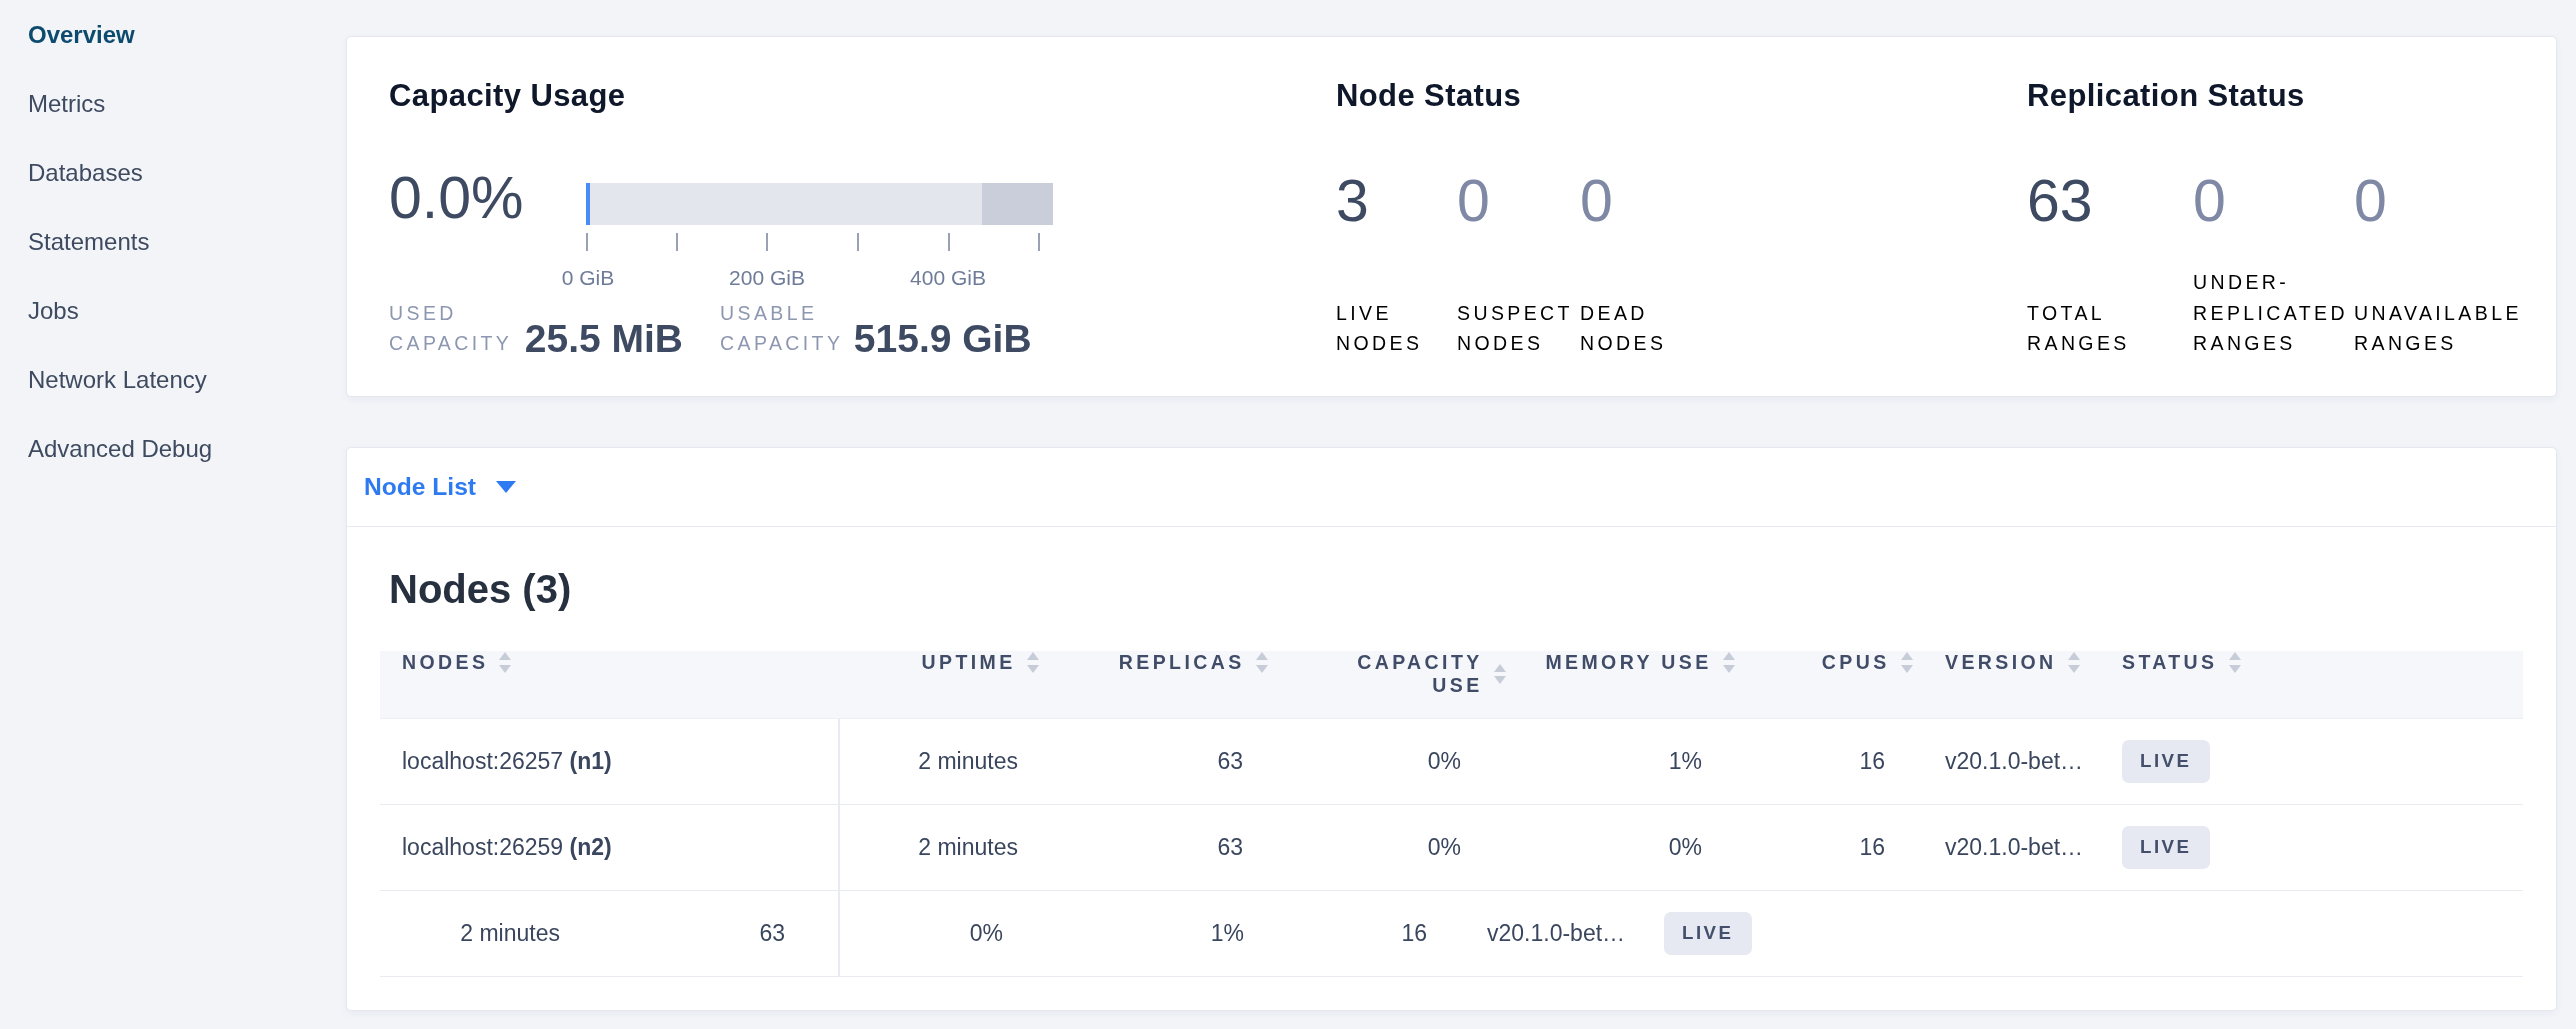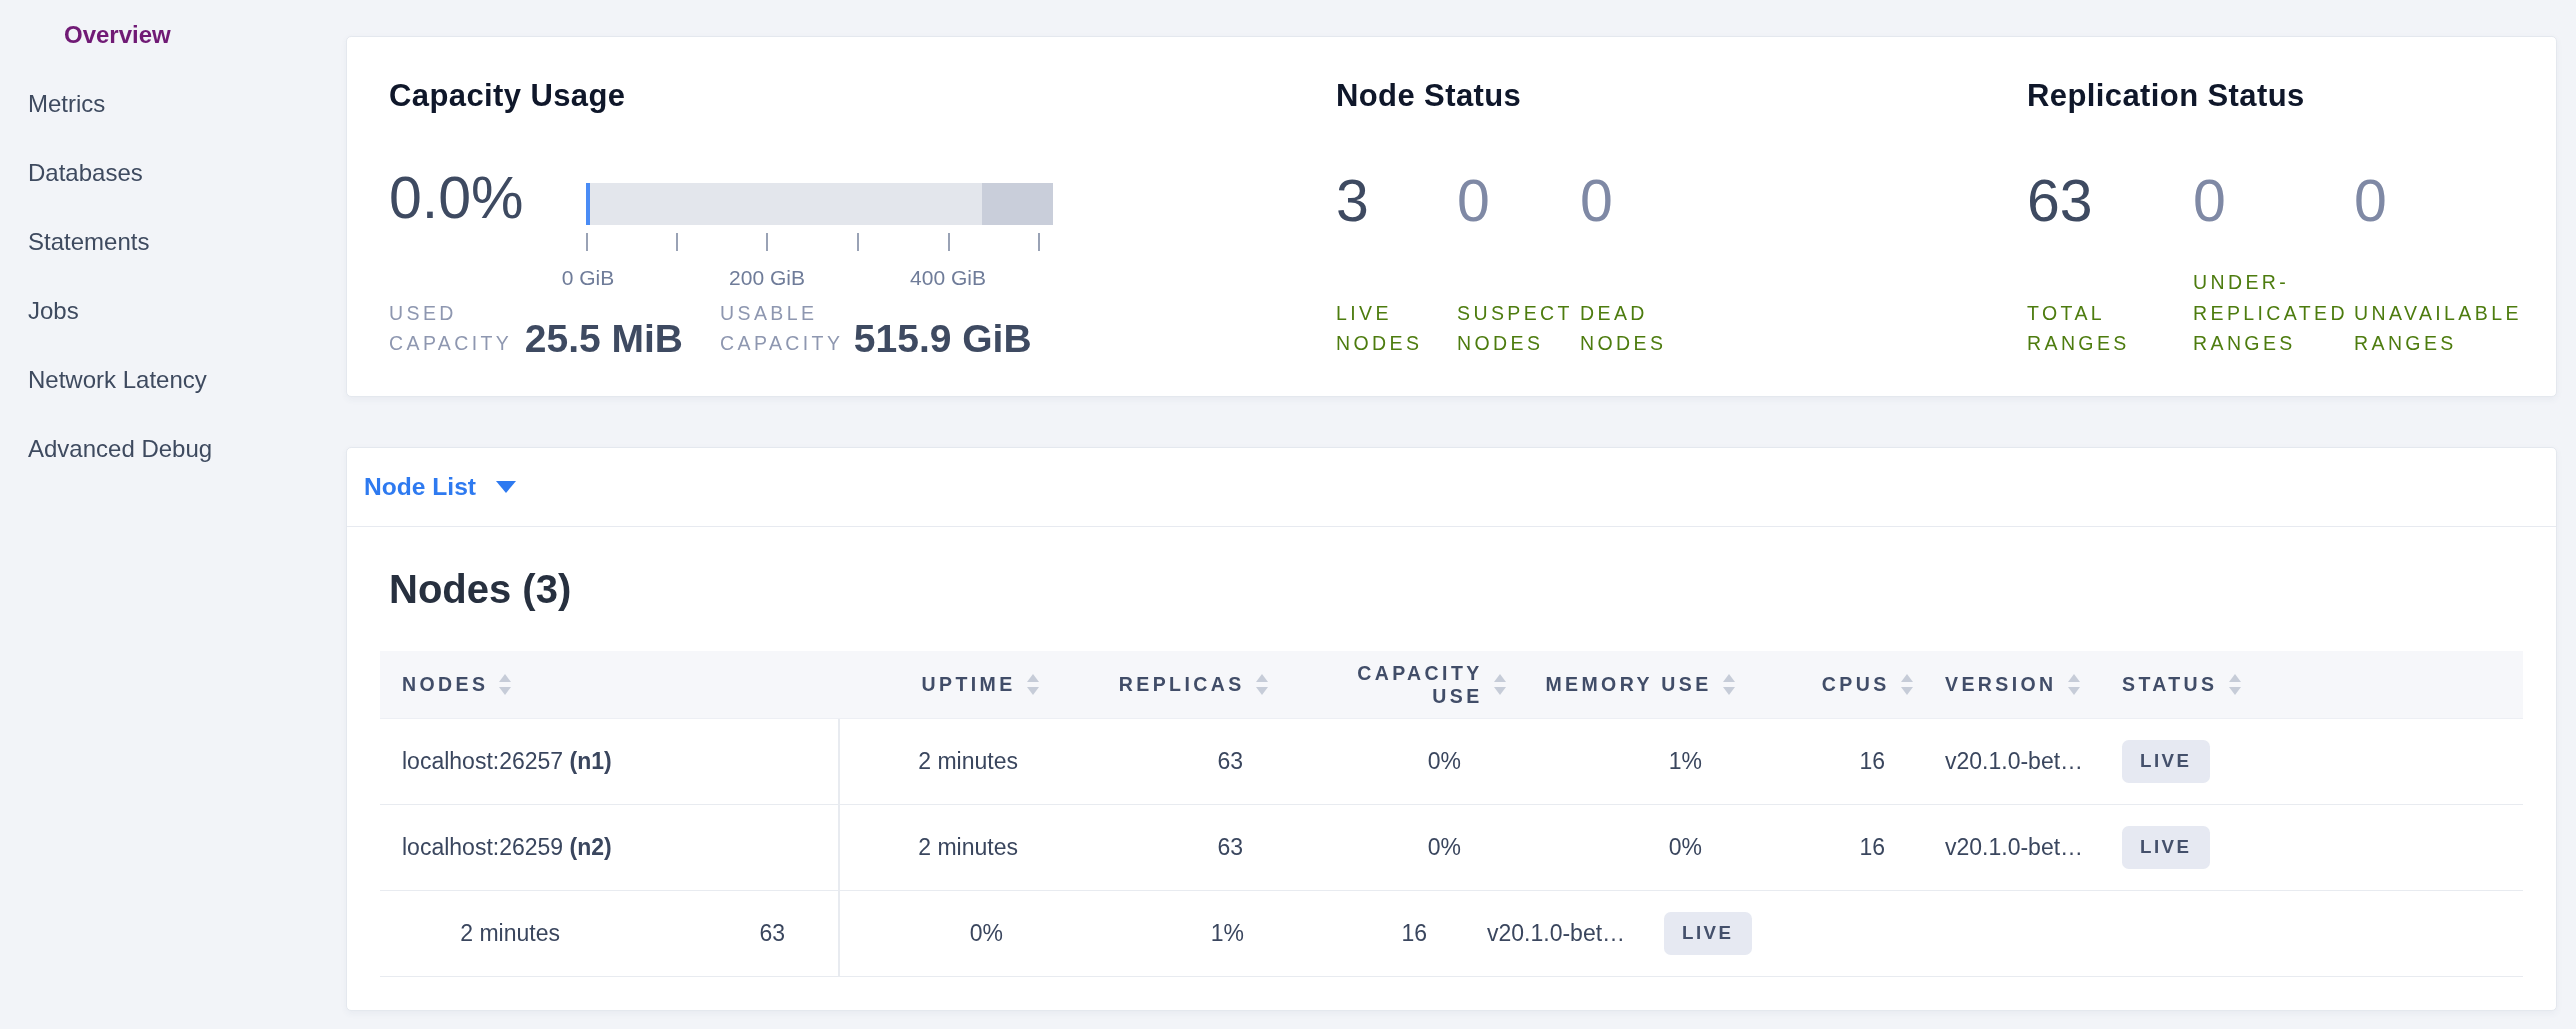--- a/index.html
+++ b/index.html
@@ -11,21 +11,21 @@
     color:#3b475f;
     overflow:hidden;
   }
 
   
   .sidebar { position:absolute; left:0; top:0; width:343px; padding-top:0; }
   .nav-item {
     height:69px; display:flex; align-items:center; padding-left:28px;
     font-size:24px; color:#3e4a5f; cursor:pointer;
   }
-  .nav-item.active { color:#701a75; font-weight:700;margin-left:36px; }
+  .nav-item.active { color:#0c4a6e; font-weight:700; }
 
   
   .card {
     position:absolute; left:346px; width:2211px;
     background:#ffffff; border:0.8px solid #e4e8ee; border-radius:5.1px;
     box-shadow:0 2.5px 6px rgba(60,80,110,0.05);
   }
   .card-summary { top:36px; height:361px; }
   .card-nodes   { top:447px; height:564px; }
 
@@ -35,21 +35,21 @@
   .sec-nodestatus  { left:989px; width:662px; }
   .sec-replication { left:1680px; width:509px; }
   .section-title { position:absolute; left:0; top:41px; font-size:31px; font-weight:700; color:#0f172a; letter-spacing:0.4px; }
 
   .stats { position:absolute; left:0; top:132px; display:flex; }
   .stat  { display:flex; flex-direction:column; }
   .stat .num { font-size:59px; line-height:1.1; height:96px; font-weight:500; color:#7f89a5; }
   .stat .num.emph { color:#3e4a61; }
   .stat .lbl {
     height:93px; display:flex; flex-direction:column; justify-content:flex-end;
-    font-size:19.5px; letter-spacing:3.4px; color:#4d7c0f; line-height:1.55;
+    font-size:19.5px; letter-spacing:3.4px; color:#000000; line-height:1.55;
     text-transform:uppercase; white-space:pre-line;
   }
   .w143{width:121px;} .w145{width:123px;} .w200{width:170px;}
   .w195{width:166px;} .w190{width:161px;} .w230{width:195px;}
   .lblw110{max-width:100px;} .lblw170{max-width:151px;} .lblw200{max-width:178px;}
 
   
   .cap-percent { position:absolute; left:0; top:127px; font-size:59px; font-weight:500; color:#3e4a61; }
   .bar-wrap { position:absolute; left:197px; top:146px; width:472px; }
   .cap-bar { position:relative; width:467px; height:42px; background:#e3e6ec; }
@@ -79,21 +79,21 @@
   .selector-label { color:#2e7af0; font-size:24.6px; font-weight:700; margin-right:20.4px; }
   .caret-down {
     width:0; height:0;
     border-left:10.2px solid transparent; border-right:10.2px solid transparent;
     border-top:12px solid #2e7af0;
   }
   .nodes-heading { position:absolute; left:42px; top:119px; font-size:40px; font-weight:700; color:#27303f; }
 
   .ntable { position:absolute; left:33px; right:33px; top:203px; }
   .thead {
-    height:68px; background:#f6f7fa; display:flex; align-items:center;
+    height:68px; background:#f6f7fa; display:flex; align-items:flex-start;
     border-bottom:0.8px solid #edeff4;
   }
   .th {
     display:flex; align-items:center; font-size:19.5px; font-weight:700;
     letter-spacing:3.4px; color:#414d68; text-transform:uppercase; cursor:pointer;
   }
   .th .hlabel { text-align:right; }
   .sort { display:inline-flex; flex-direction:column; margin-left:11px; }
   .sort i { display:block; width:0; height:0; border-left:6.8px solid transparent; border-right:6.8px solid transparent; }
   .sort .up { border-bottom:8.5px solid #c6ccd8; margin-bottom:4.2px; }

